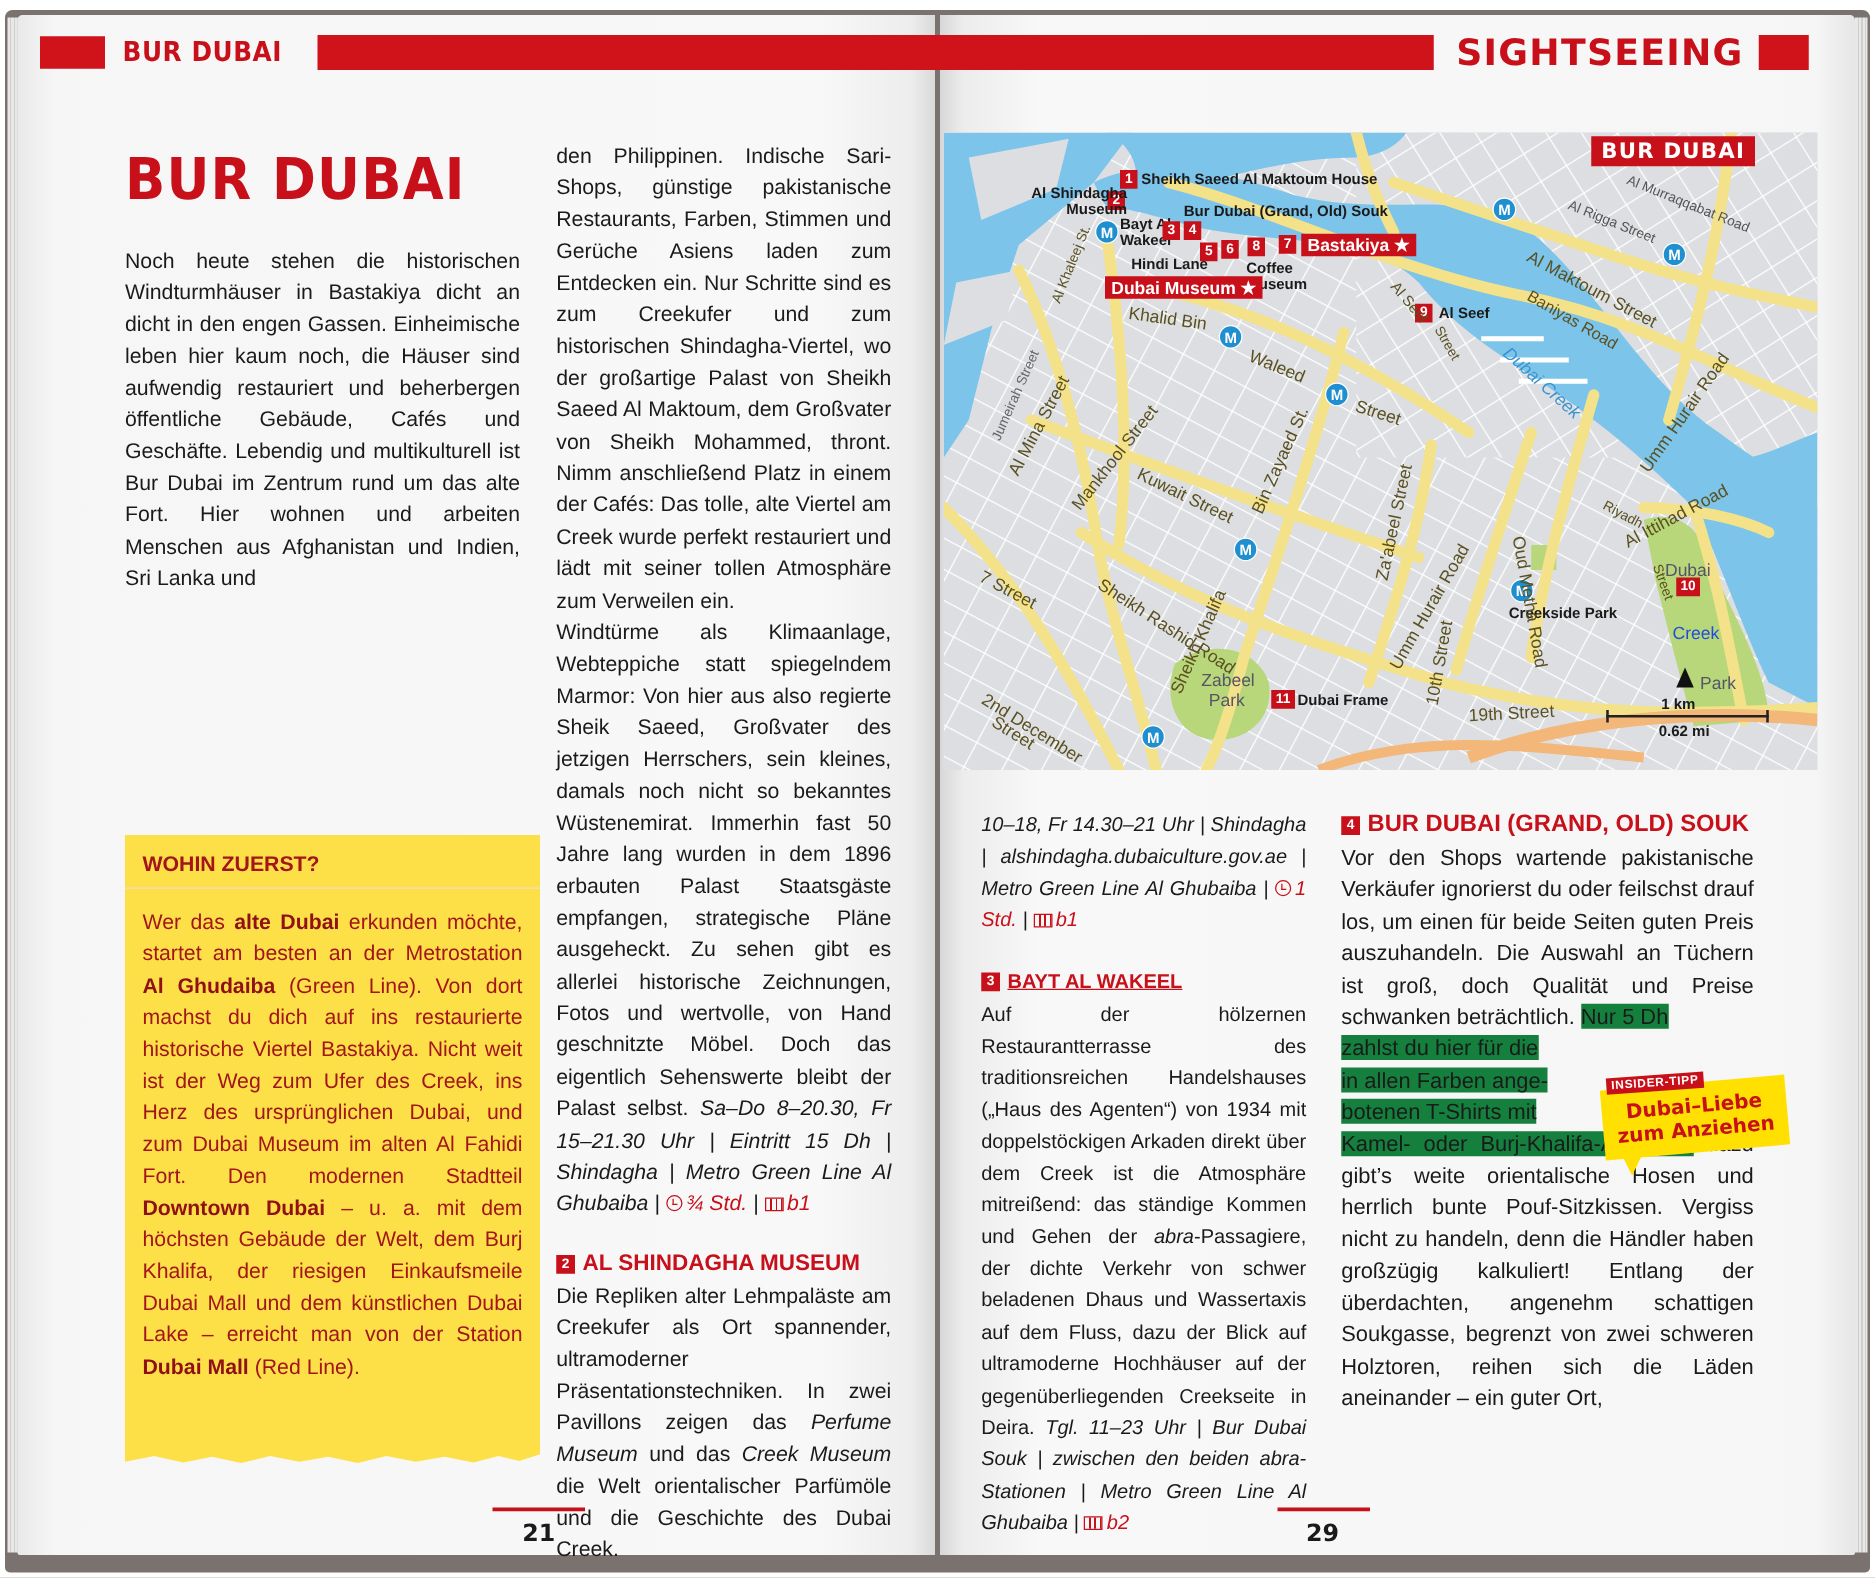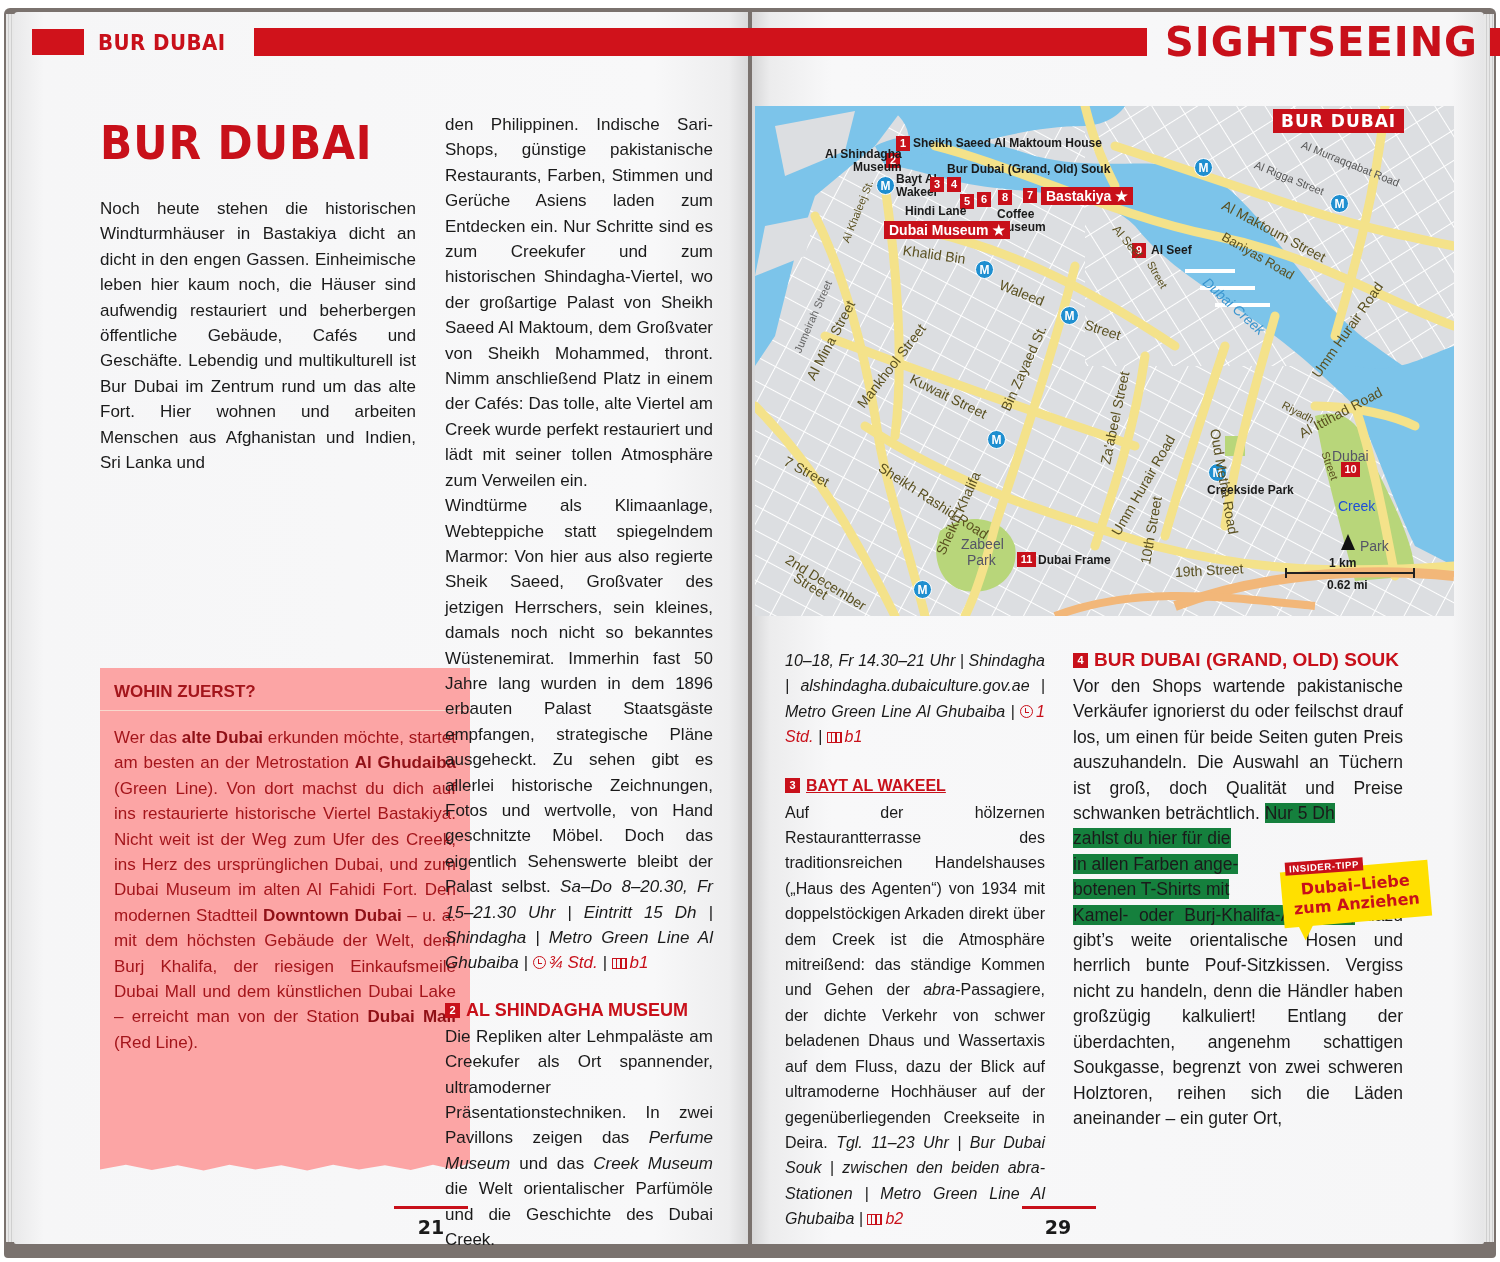--- a/index.html
+++ b/index.html
@@ -20,36 +20,36 @@
   
   .runhead { position: absolute; top: 23px; height: 38px; display: flex; align-items: center; }
   .runhead .block { background: #d0121b; height: 26px; }
   .runhead .label { font-family: "DejaVu Sans", sans-serif; font-weight: bold; color: #c8101a; letter-spacing: 0.5px; }
   .runhead.left { left: 32px; }
   .runhead.left .b1 { width: 52px; }
   .runhead.left .label { font-size: 22px; margin: 0 14px 0 14px; transform: scaleX(0.9); transform-origin: left; }
   .runhead.left .b2 { width: 520px; height: 28px; }
   .runhead.right { left: 752px; }
   .runhead.right .b1 { width: 395px; height: 28px; }
-  .runhead.right .label { font-size: 40px; margin: 0 12px 0 18px; letter-spacing: 1px; }
+  .runhead.right .label { font-size: 29px; margin: 0 12px 0 18px; letter-spacing: 1px; }
   .runhead.right .b2 { width: 40px; height: 28px; }
 
   
   .col { position: absolute; font-size: 17px; line-height: 25.4px; text-align: justify; }
   .col p { margin: 0; }
   .cond { font-family: "Liberation Sans Narrow", "Liberation Sans", sans-serif; }
   .col-a { left: 100px; top: 110px; width: 316px; }
   .col-b { left: 445px; top: 112px; width: 268px; }
   .col-c { left: 785px; top: 648px; width: 260px; font-size: 16px; line-height: 25.4px; }
   .col-d { left: 1073px; top: 648px; width: 330px; font-size: 17.5px; line-height: 25.4px; }
 
   .chapter-title { font-family: "DejaVu Sans", sans-serif; font-weight: bold; color: #c8101a; font-size: 46px; letter-spacing: 1px; line-height: 58px; margin-top: 4px; margin-bottom: 24px; transform: scaleX(0.92); transform-origin: left; }
   .intro { font-weight: bold; }
 
-  .tip-box { position: absolute; left: 100px; top: 668px; width: 370px; height: 508px; background: #fca5a5;
+  .tip-box { position: absolute; left: 100px; top: 668px; width: 332px; height: 508px; background: #fde047;
     border-bottom: 0; clip-path: polygon(0 0,100% 0,100% 97.5%,95% 98.6%,90% 97.8%,84% 98.8%,77% 97.9%,70% 98.7%,63% 97.8%,56% 98.9%,49% 97.9%,42% 98.7%,35% 97.8%,28% 98.9%,21% 97.9%,14% 98.8%,7% 97.8%,0 98.7%); }
   .tip-box .tip-head { font-weight: bold; color: #a3151b; font-size: 17px; padding: 14px 14px 8px 14px; border-bottom: 1px solid #f7d8cd; }
   .tip-box .tip-body { color: #a3151b; font-size: 17px; line-height: 25.4px; padding: 14px 14px 0 14px; text-align: justify; }
   .tip-box b { color: #8f1016; }
 
   .sight-head { color: #c8101a; font-weight: bold; font-size: 18px; line-height: 24px; margin-top: 22px; margin-bottom: 2px; }
   .sight-head .num { display: inline-block; background: #c8101a; color: #fff; font-size: 11px; line-height: 14px; width: 15px; height: 15px; text-align: center; margin-right: 6px; vertical-align: 2px; }
   .col-c .sight-head { font-size: 16px; margin-top: 24px; text-decoration: underline; }
   .col-d .sight-head { font-size: 19px; margin-top: 0; }
   .info { font-style: italic; }

